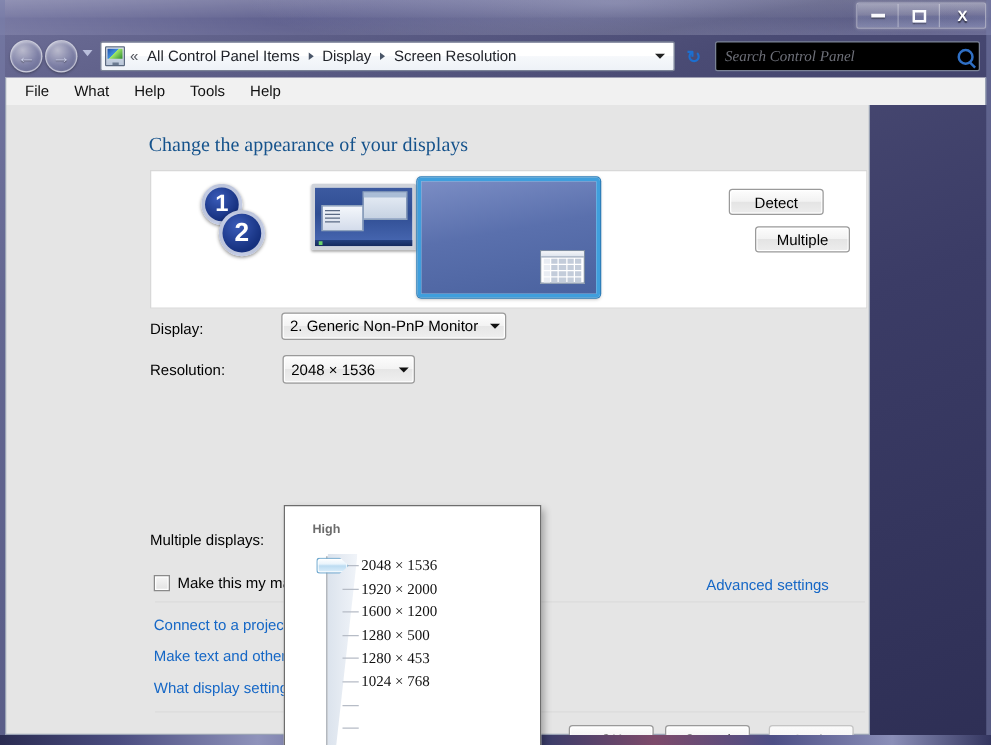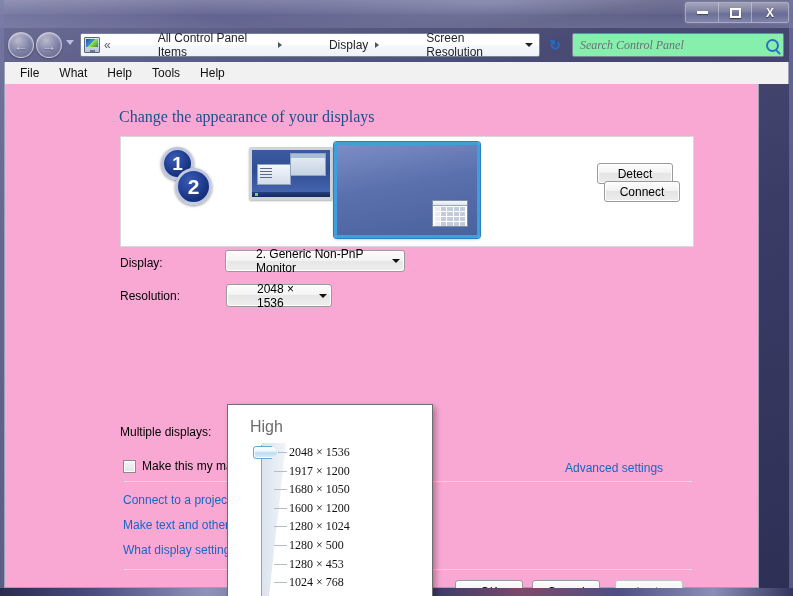--- a/index.html
+++ b/index.html
@@ -93,59 +93,59 @@
     border: 1px solid #5b6a80; border-radius: 1px;
   }
   .cp-icon i {
     position: absolute; left:1px; top:1px; right:1px; height:8px; display:block;
     background: linear-gradient(135deg,#1f4fa8 0%,#3f8fe0 45%,#9fe86a 46%,#2f8d2f 100%);
   }
   .cp-icon b {
     position:absolute; left:5px; bottom:0px; width:5px; height:2px; background:#6a7a90; display:block;
   }
   .dblchev { color:#56585f; font-size: 12px; padding: 0 4px 0 2px; }
-  .crumb { font-size: 12px; color: #22242a; padding: 1px 3px; margin-left: 40px; }
+  .crumb { font-size: 12px; color: #22242a; padding: 1px 3px; }
   .crumb-sep {
     display:inline-block; width:0;height:0;
     border-top:3.5px solid transparent;border-bottom:3.5px solid transparent;border-left:4px solid #4a5668;
     margin: 0 4px;
   }
   .addr-drop {
     margin-left:auto; width: 18px; height: 22px; display:flex;align-items:center;justify-content:center;
   }
   .caret-dn { width:0;height:0;border-left:4px solid transparent;border-right:4px solid transparent;border-top:4px solid #222; }
   .refreshbtn {
     position:absolute; left: 544px; top: 6px; width: 22px; height: 22px;
     display:flex;align-items:center;justify-content:center;
     color:#1c6fd0; font-size:14px; font-weight:bold;
   }
   .searchbox {
     position: absolute; left: 572px; top: 5px; width: 212px; height: 24px;
-    background:#86efac; border:1px solid #7a8296; border-radius:2px;
+    background:#000000; border:1px solid #7a8296; border-radius:2px;
     display:flex;align-items:center; padding: 0 4px 0 7px;
   }
   .searchbox .ph { font-size:12px; color:#6d6f78; font-style: italic; font-family:"Liberation Serif", serif; }
   .mag {
     margin-left:auto; width:13px;height:13px;border:2px solid #2f6fc4;border-radius:50%;position:relative;
   }
   .mag::after{content:"";position:absolute;right:-4px;bottom:-3px;width:6px;height:2px;background:#2f6fc4;transform:rotate(45deg);}
 
   
   .menubar {
     position:absolute; left:4px; top:62px; width: 785px; height: 22px;
     background: #f1f1f1;
     border-left:1px solid #9aa3b5; border-right:1px solid #9aa3b5;
     display:flex; align-items:center; padding-left: 6px; gap: 2px;
   }
   .menuitem { font-size:12px; color:#111; padding: 3px 9px; }
 
   
   .client {
-    position:absolute; left:4px; top:84px; width:755px; height: 504px;
-    background:#f9a8d4;
+    position:absolute; left:4px; top:84px; width:692px; height: 504px;
+    background:#e5e5e5;
     border:1px solid #9aa3b5; border-top:none;
   }
   .win-edge {
     position:absolute; left:0; top:0; width:793px; height:596px;
     border-left:4px solid rgba(120,126,170,0.55);
     border-right:4px solid rgba(120,126,170,0.55);
     border-bottom:4px solid rgba(120,126,170,0.55);
     pointer-events:none;
   }
 
@@ -211,39 +211,39 @@
   .calgrid i.lite{background:#e9edf3;}
 
   .sidebtn {
     position:absolute; width:76px; height:21px;
     background: linear-gradient(180deg,#fdfdfd 0%,#f2f2f2 48%,#e4e4e4 50%,#ededed 100%);
     border:1px solid #9a9a9a; border-radius:3px;
     font-size:12px; color:#000;
     display:flex;align-items:center;justify-content:center;
     box-shadow: inset 0 0 0 1px #fff;
   }
-  .btn-detect { left:476px; top:14px;margin-top:12px; }
+  .btn-detect { left:462px; top:14px; }
   .btn-identify { left:483px; top:44px; }
 
   
   .frow { position:absolute; left:115px; font-size:12px; color:#000; }
   .lbl-display { top:172px; }
   .lbl-res { top:205px; }
   .lbl-multi { top:341px; }
 
   .combo {
     position:absolute;
     background: linear-gradient(180deg,#fdfdfd 0%,#f3f3f3 48%,#e6e6e6 50%,#efefef 100%);
     border:1px solid #9a9a9a; border-radius:3px;
     font-size:12px; color:#000;
     display:flex; align-items:center;
     padding-left:6px; padding-right: 4px;
     box-shadow: inset 0 0 0 1px #fff;
   }
-  .combo .cv { flex:1;margin-left:24px; }
+  .combo .cv { flex:1; }
   .combo .car { width:0;height:0;border-left:4px solid transparent;border-right:4px solid transparent;border-top:4px solid #111; margin-left:6px;}
   .combo-display { left:220px; top:166px; width:180px; height:22px; }
   .combo-res { left:221px; top:200px; width:106px; height:23px; }
 
   .checkrow {
     position:absolute; left:118px; top:375px;
     display:flex; align-items:center; gap:6px;
     font-size:12px; color:#000;
   }
   .cbox {
@@ -280,21 +280,21 @@
 
   
   .dropdown {
     position:absolute; left:222px; top:320px;
     width:206px; height:258px;
     background:#fff;
     border:1px solid #6d6d6d;
     box-shadow: 3px 3px 6px rgba(0,0,0,0.30);
     z-index: 50;
   }
-  .dd-high { position:absolute; left:22px; top:13px; font-size:16px; color:#6b6b6b; }
+  .dd-high { position:absolute; left:22px; top:13px; font-size:10px; color:#6b6b6b;font-weight:bold; }
 
   .slider-wrap {
     position:absolute; left:26px; top:38px; width:34px; height:186px;
   }
   .slider-wedge {
     position:absolute; left:8px; top:0; width:24px; height:186px;
     background: linear-gradient(90deg, rgba(190,204,222,0.55), rgba(214,224,238,0.35));
     clip-path: polygon(0 0, 100% 0, 14% 100%, 0 100%);
   }
   .slider-track {
@@ -425,21 +425,21 @@
               <i></i>
               <i></i>
               <i></i>
               <i></i>
           </div>
         </div>
       </div>
       <div class="badge badge2">2</div>
 
       <div class="sidebtn btn-detect">Detect</div>
-      <div class="sidebtn btn-identify">Connect</div>
+      <div class="sidebtn btn-identify">Multiple</div>
     </div>
 
     <div class="frow lbl-display">Display:</div>
     <div class="combo combo-display">
       <span class="cv">2. Generic Non-PnP Monitor</span>
       <span class="car"></span>
     </div>
 
     <div class="frow lbl-res">Resolution:</div>
     <div class="combo combo-res">
@@ -482,24 +482,22 @@
             <div class="tick" style="top: 83.4px;"></div>
             <div class="tick" style="top: 102px;"></div>
             <div class="tick" style="top: 120.6px;"></div>
             <div class="tick" style="top: 139.2px;"></div>
           </div>
         <div class="thumb" id="slider-thumb" style="top: 3px;"></div>
       </div>
 
       <div class="dd-items" id="dd-items">
           <div class="dd-item">2048 × 1536</div>
-          <div class="dd-item">1917 × 1200</div>
-          <div class="dd-item">1680 × 1050</div>
+          <div class="dd-item">1920 × 2000</div>
           <div class="dd-item">1600 × 1200</div>
-          <div class="dd-item">1280 × 1024</div>
           <div class="dd-item">1280 × 500</div>
           <div class="dd-item">1280 × 453</div>
           <div class="dd-item">1024 × 768</div>
         </div>
 
     </div>
 
   </div>
 
   <div class="win-edge"></div>

